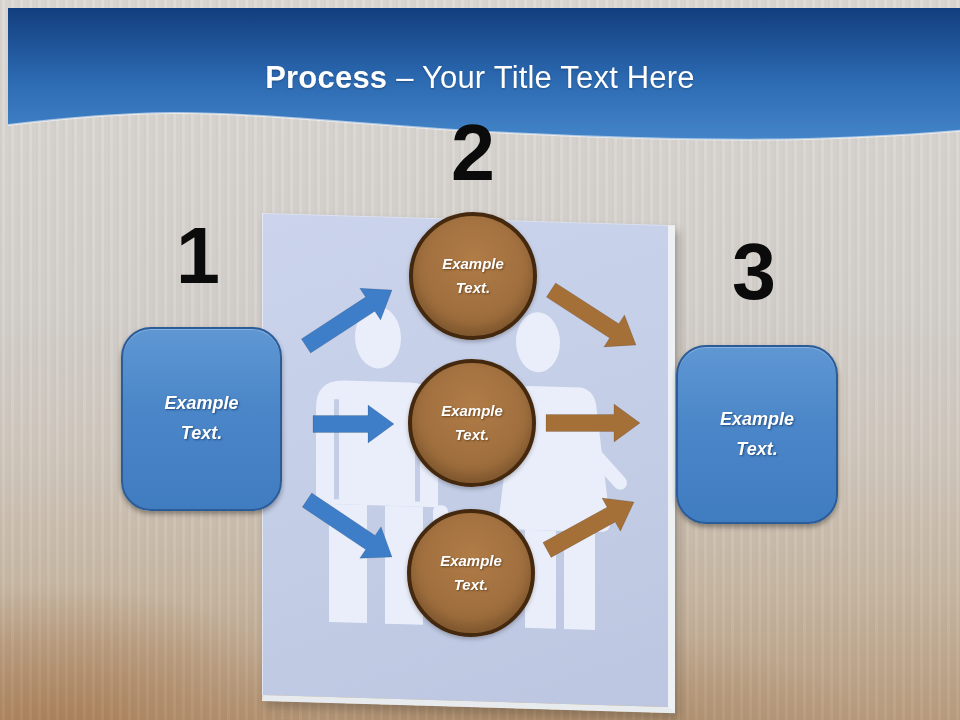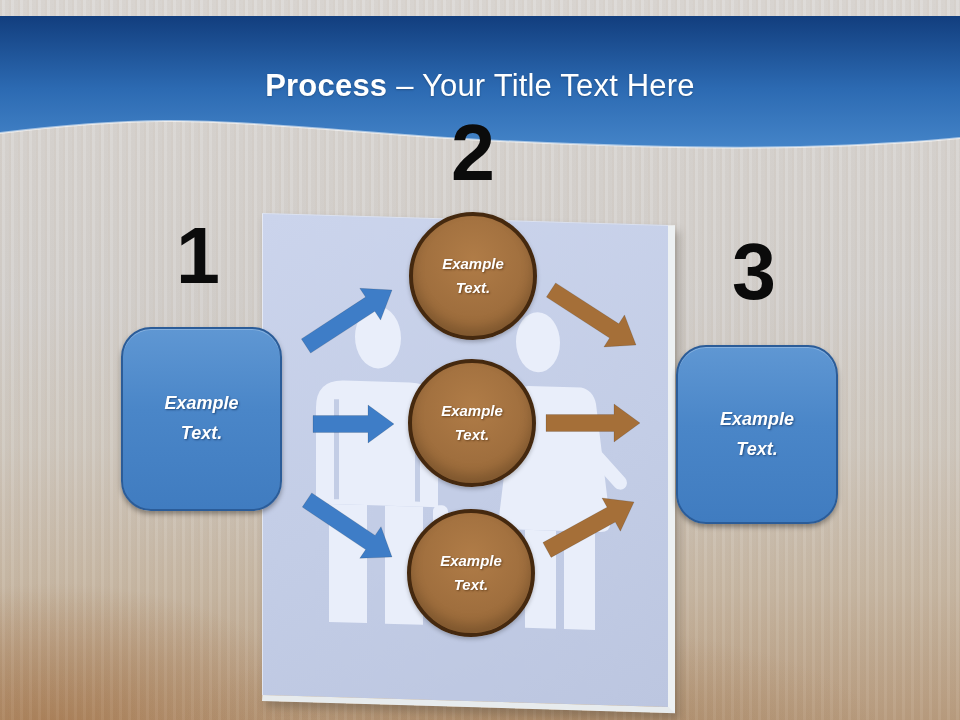--- a/index.html
+++ b/index.html
@@ -16,21 +16,21 @@
         rgba(173,148,122,0.10) 0 2px,
         rgba(255,255,255,0.07) 2px 5px,
         rgba(166,146,126,0.06) 5px 9px),
       radial-gradient(ellipse 40% 30% at 6% 102%, rgba(158,104,56,0.60), rgba(158,104,56,0) 70%),
       radial-gradient(ellipse 50% 22% at 55% 103%, rgba(150,105,60,0.38), rgba(150,105,60,0) 75%),
       linear-gradient(180deg,
         #dbd8d5 0%, #d7d4d1 20%, #d3d0cd 42%,
         #cfc8bf 62%, #c6b6a2 82%, #b79a7c 100%);
   }
   
-  .header-band{position:absolute;left:0;top:16px;width:816px;height:140px;}
+  .header-band{position:absolute;left:0;top:8px;width:816px;height:140px;padding-left:8px;}
   .slide-title{
     position:absolute;left:0;top:52px;width:960px;text-align:center;
     color:#ffffff;font-size:31px;letter-spacing:.2px;
     text-shadow:0 1px 2px rgba(0,0,0,0.25);
   }
   .slide-title .t-bold{font-weight:bold;}
   .slide-title .t-rest{font-weight:normal;margin-left:9px;}
   
   .step-num{
     position:absolute;width:110px;text-align:center;

